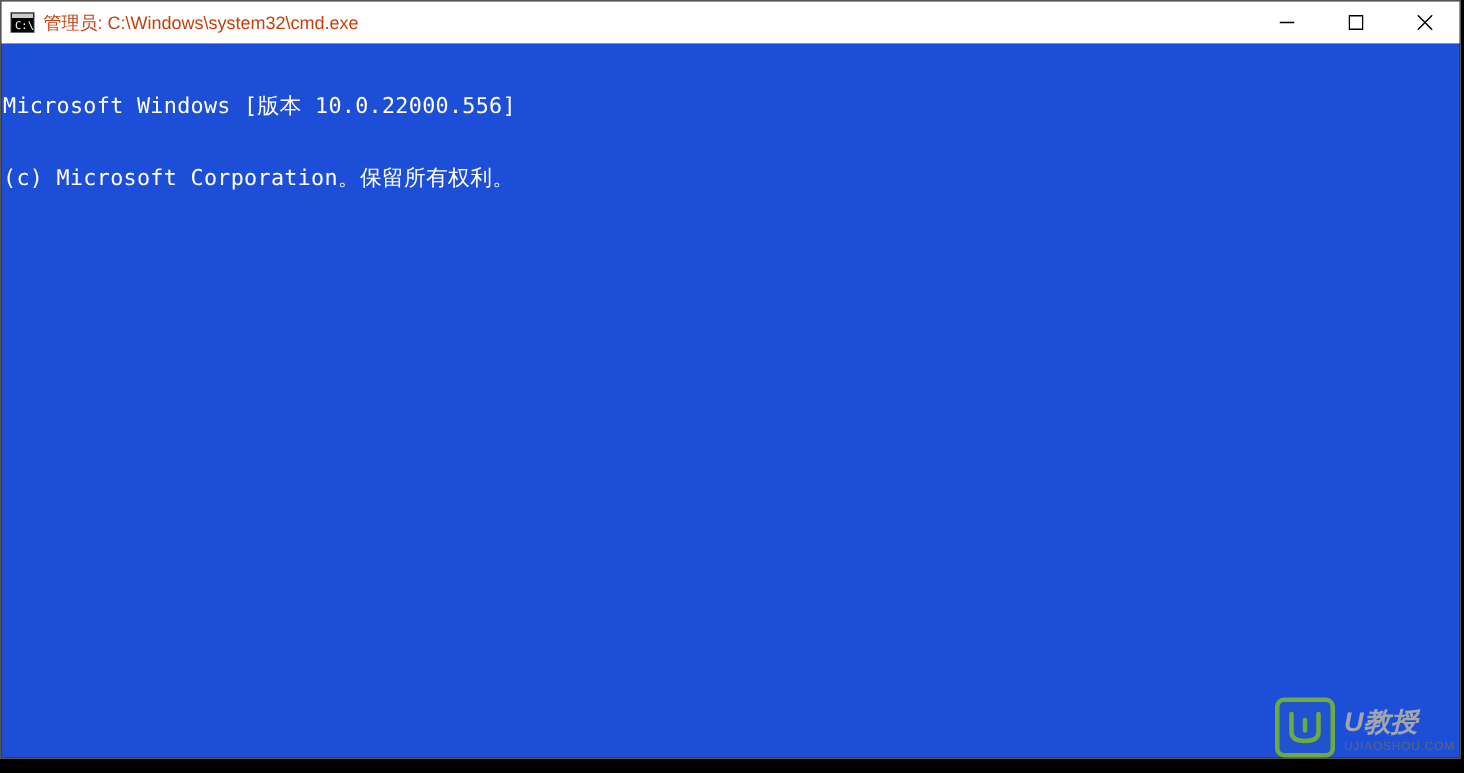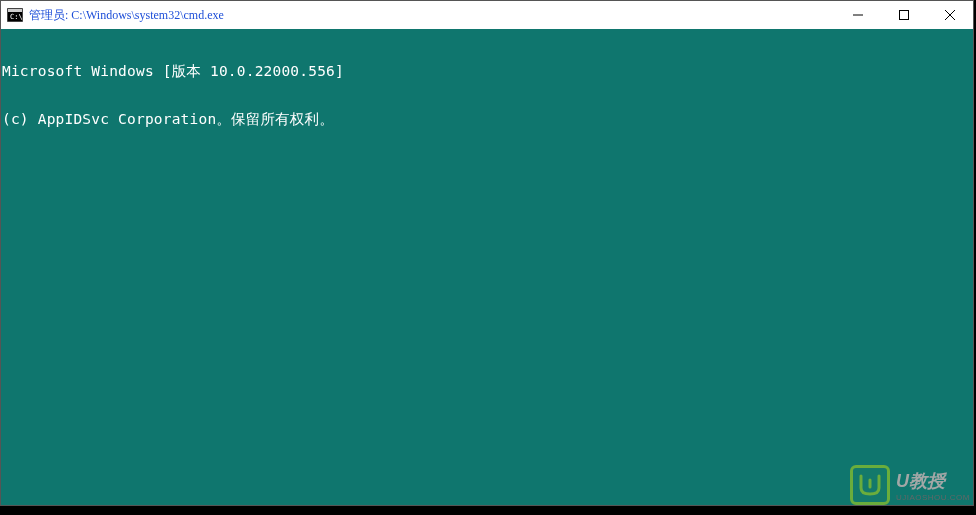--- a/index.html
+++ b/index.html
@@ -33,40 +33,40 @@
     .titlebar-icon {
       width: 16px;
       height: 14px;
       margin-right: 6px;
       display: flex;
       align-items: center;
       justify-content: center;
     }
     .titlebar-title {
       font-size: 12px;
-      color: #1d4ed8;
-      font-family: Liberation Serif, serif;
+      color: #c2410c;
+      font-family: Liberation Sans, sans-serif;
       flex: 1;
     }
     .window-controls {
       display: flex;
       height: 100%;
     }
     .ctrl-btn {
       width: 46px;
       height: 100%;
       display: flex;
       align-items: center;
       justify-content: center;
       cursor: pointer;
     }
     .terminal-body {
       width: 100%;
       height: calc(100% - 28px);
-      background: #0f766e;
+      background: #1d4ed8;
       color: #fff;
       font-size: 14.5px;
       line-height: 16px;
       padding: 2px 1px;
       font-family: "NSimSun", "SimSun", "Consolas", monospace;
       letter-spacing: 0.2px;
       white-space: pre;
     }
     .terminal-line {
       min-height: 16px;
@@ -144,21 +144,21 @@
       <div class="ctrl-btn close">
         <svg width="10" height="10" viewBox="0 0 10 10">
           <line x1="0" y1="0" x2="10" y2="10" stroke="#000" stroke-width="1"></line>
           <line x1="10" y1="0" x2="0" y2="10" stroke="#000" stroke-width="1"></line>
         </svg>
       </div>
     </div>
   </div>
   <div class="terminal-body">
     <div class="terminal-line">Microsoft Windows [版本 10.0.22000.556]</div>
-    <div class="terminal-line">(c) AppIDSvc Corporation。保留所有权利。</div>
+    <div class="terminal-line">(c) Microsoft Corporation。保留所有权利。</div>
     <div class="terminal-line"></div>
   </div>
 </div>
 
 <div class="watermark">
   <div class="watermark-icon">
     <svg width="26" height="26" viewBox="0 0 26 26">
       <path d="M4 4 L4 16 Q4 22 13 22 Q22 22 22 16 L22 4" fill="none" stroke="#6fb03a" stroke-width="3" stroke-linecap="round"></path>
       <line x1="13" y1="8" x2="13" y2="15" stroke="#6fb03a" stroke-width="3" stroke-linecap="round"></line>
     </svg>

